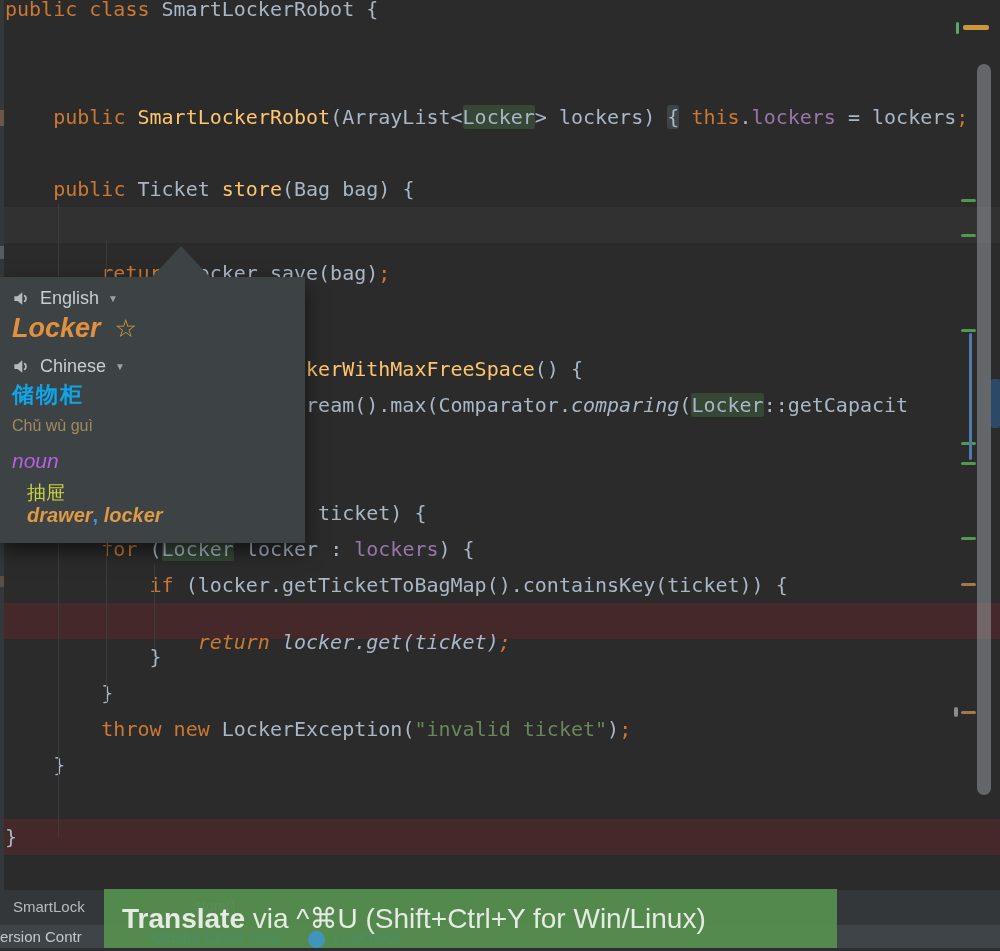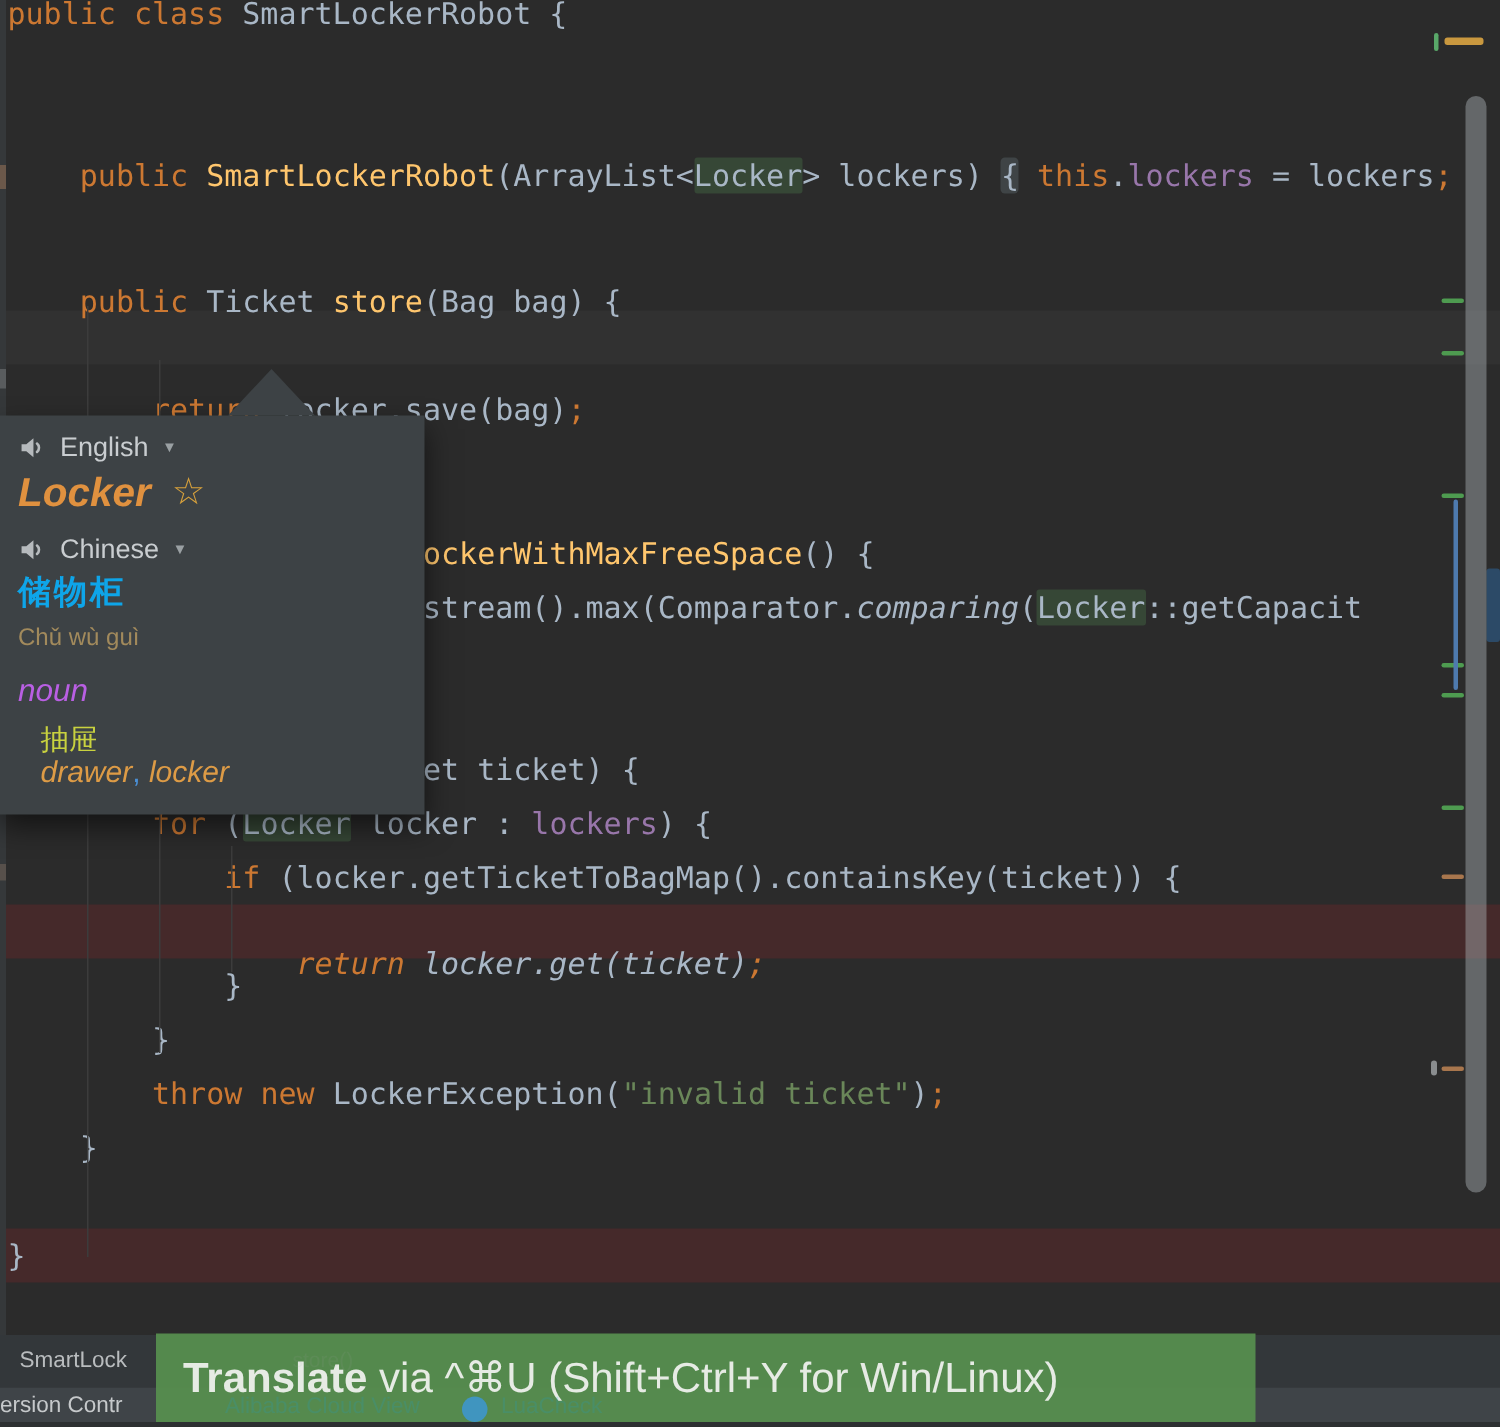--- a/index.html
+++ b/index.html
@@ -33,38 +33,38 @@
   
   #left-strip { position:absolute; left:0; top:0; width:4px; height:890px; background:#35383a; }
   .lmark { position:absolute; left:0; width:4px; }
 
   
   .rmark { position:absolute; border-radius:2px; }
   #scroll-thumb { position:absolute; left:977px; top:64px; width:14px; height:731px;
                   background:rgba(164,170,173,.48); border-radius:7px; }
 
   
-  #popup { position:absolute; left:0; top:277px; width:283px; height:266px;
+  #popup { position:absolute; left:0; top:277px; width:305px; height:266px;
            background:#3d4245; box-shadow:0 8px 18px rgba(0,0,0,.55); z-index:30;
            font-family:"Liberation Sans", sans-serif;text-align:right; }
   #popup-arrow { position:absolute; left:152px; top:246px; width:0; height:0; z-index:31;
            border-left:29px solid transparent; border-right:29px solid transparent;
            border-bottom:31px solid #3d4245; }
   .p-lang { position:absolute; left:12px; display:flex; align-items:center; gap:9px;
             color:#c9cdd0; font-size:18px; }
   .p-lang .dd { font-size:10px; color:#9aa0a3; }
   .spk { width:19px; height:19px; }
   #p-word-row { position:absolute; left:12px; top:36px; display:flex; align-items:center; gap:14px; }
   #p-word { font-size:27px; font-weight:bold; font-style:italic; color:#e0913f; }
   #p-star { font-size:25px; color:#d7a13c; line-height:1; }
   #p-trans { position:absolute; left:12px; top:103px; font-size:22px; color:#0ea5e9; letter-spacing:2px;font-weight:bold; }
   #p-pinyin { position:absolute; left:12px; top:140px; font-size:16px; color:#a28a5c; }
   #p-pos { position:absolute; left:12px; top:172px; font-size:21px; font-style:italic; color:#b95fe3; }
   #p-mean-cn { position:absolute; left:27px; top:203px; font-size:19px; color:#c9d23f; }
-  #p-mean-en { position:absolute; left:27px; top:227px; font-size:20px; font-style:italic; color:#dd9b46; }
+  #p-mean-en { position:absolute; left:27px; top:227px; font-size:20px; font-style:italic; color:#dd9b46;font-weight:bold; }
   #p-mean-en .comma { color:#4a8fd6; font-style:normal; }
 
   
   #crumb-bar { position:absolute; left:0; top:890px; width:1000px; height:35px; background:#33373a; }
   #crumb-file { position:absolute; left:13px; top:8px; font-family:"Liberation Sans",sans-serif;
                 font-size:15px; color:#b9bcbe; }
   #status-bar { position:absolute; left:0; top:925px; width:1000px; height:26px; background:#3f4448;
                 border-bottom:3px solid #2d3032; }
   #status-vc { position:absolute; left:0; top:3px; font-family:"Liberation Sans",sans-serif;
                font-size:15px; color:#c6c9cb; }
@@ -86,21 +86,21 @@
 <body>
 
 <div id="app">
 
   <div id="code-layer">
       <div class="band band-cur" style="top: 207px;"></div>
       <div class="band band-red" style="top: 603px;"></div>
       <div class="band band-red" style="top: 819px;"></div>
       <div class="cl" style="top: -9px;"><span class="tk-kw">public class</span><span> SmartLockerRobot {</span></div>
       <div class="cl" style="top: 99px;"><span>    </span><span class="tk-kw">public</span><span> </span><span class="tk-meth">SmartLockerRobot</span><span>(ArrayList&lt;</span><span class="tk-hl">Locker</span><span>&gt; lockers) </span><span class="tk-brace">{</span><span> </span><span class="tk-kw">this</span><span>.</span><span class="tk-fld">lockers</span><span> = lockers</span><span class="tk-semi">;</span></div>
-      <div class="cl" style="top: 183px;"><span>    </span><span class="tk-kw">public</span><span> Ticket </span><span class="tk-meth">store</span><span>(Bag bag) {</span></div>
+      <div class="cl" style="top: 171px;"><span>    </span><span class="tk-kw">public</span><span> Ticket </span><span class="tk-meth">store</span><span>(Bag bag) {</span></div>
       <div class="cl" style="top: 243px; margin-top: 12px;"><span>        </span><span class="tk-kw">return</span><span> locker.save(bag)</span><span class="tk-semi">;</span></div>
       <div class="cl" style="top: 279px;"><span>    }</span></div>
       <div class="cl" style="top: 351px;"><span>    </span><span class="tk-kw">private</span><span> Locker </span><span class="tk-meth">getLockerWithMaxFreeSpace</span><span>() {</span></div>
       <div class="cl" style="top: 387px;"><span>        </span><span class="tk-kw">return</span><span> </span><span class="tk-fld">lockers</span><span>.stream().max(Comparator.</span><span class="tk-it">comparing</span><span>(</span><span class="tk-hl">Locker</span><span>::getCapacit</span></div>
       <div class="cl" style="top: 423px;"><span>    }</span></div>
       <div class="cl" style="top: 495px;"><span>    </span><span class="tk-kw">public</span><span> Bag </span><span class="tk-meth">get</span><span>(Ticket ticket) {</span></div>
       <div class="cl" style="top: 531px;"><span>        </span><span class="tk-kw">for</span><span> (</span><span class="tk-hl">Locker</span><span> locker : </span><span class="tk-fld">lockers</span><span>) {</span></div>
       <div class="cl" style="top: 567px;"><span>            </span><span class="tk-kw">if</span><span> (locker.getTicketToBagMap().containsKey(ticket)) {</span></div>
       <div class="cl" style="top: 624px; font-style: italic;"><span>                </span><span class="tk-kw">return</span><span> locker.get(ticket)</span><span class="tk-semi">;</span></div>
       <div class="cl" style="top: 639px;"><span>            }</span></div>

